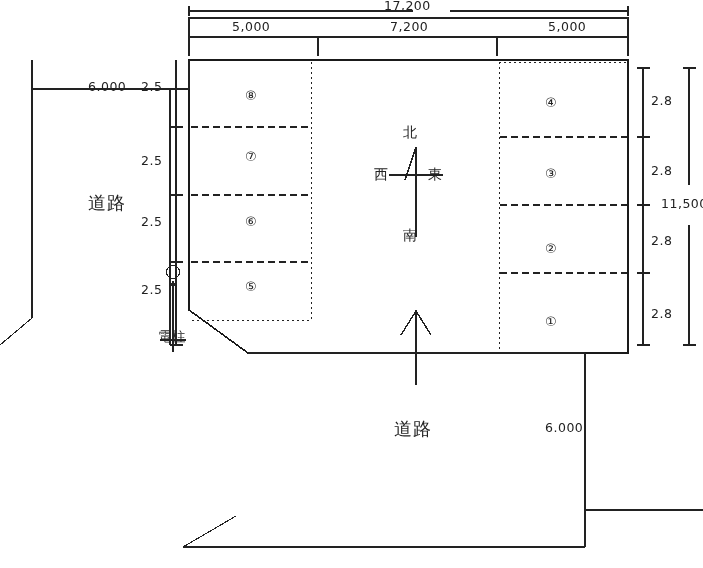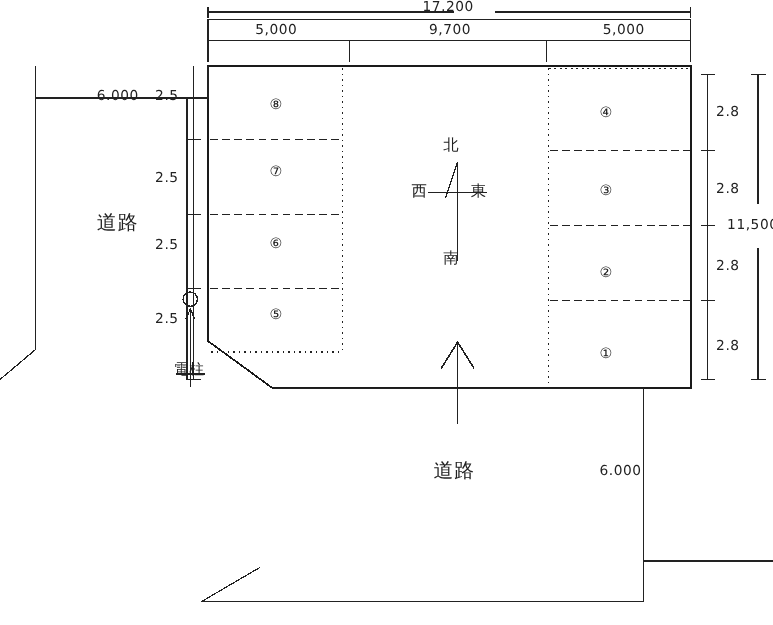--- a/index.html
+++ b/index.html
@@ -168,21 +168,21 @@
 
       <line x1="585" y1="353" x2="585" y2="547" stroke-width="1.1"></line>
 
       <line x1="189" y1="60" x2="189" y2="89" stroke-width="1.2"></line>
 
     </g>
   </svg>
 
   <div class="lbl dim-num" style="left:384px; top:0px;">17,200</div>
   <div class="lbl dim-num" style="left:232px; top:21px;">5,000</div>
-  <div class="lbl dim-num" style="left:390px; top:21px;">9,700</div>
+  <div class="lbl dim-num" style="left:390px; top:21px;">7,200</div>
   <div class="lbl dim-num" style="left:548px; top:21px;">5,000</div>
 
   <div class="lbl dim-num" style="left:88px; top:81px;">6.000</div>
   <div class="lbl dim-num" style="left:141px; top:81px;">2.5</div>
   <div class="lbl dim-num" style="left:141px; top:155px;">2.5</div>
   <div class="lbl dim-num" style="left:141px; top:216px;">2.5</div>
   <div class="lbl dim-num" style="left:141px; top:284px;">2.5</div>
 
   <div class="lbl dim-num" style="left:651px; top:95px;">2.8</div>
   <div class="lbl dim-num" style="left:651px; top:165px;">2.8</div>

